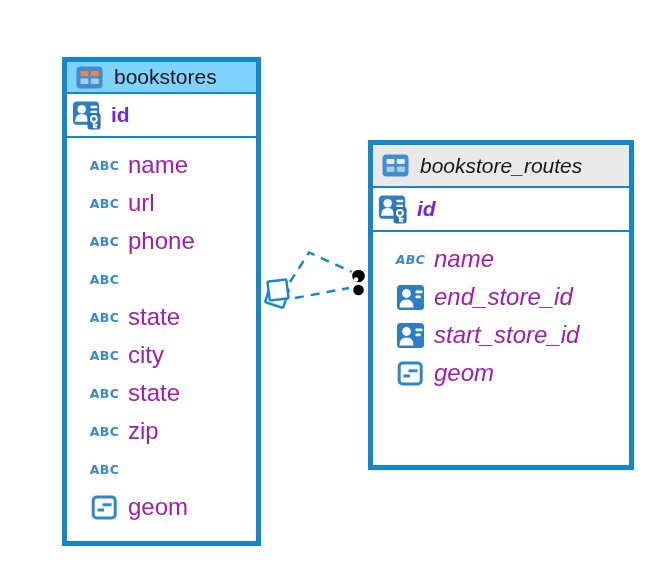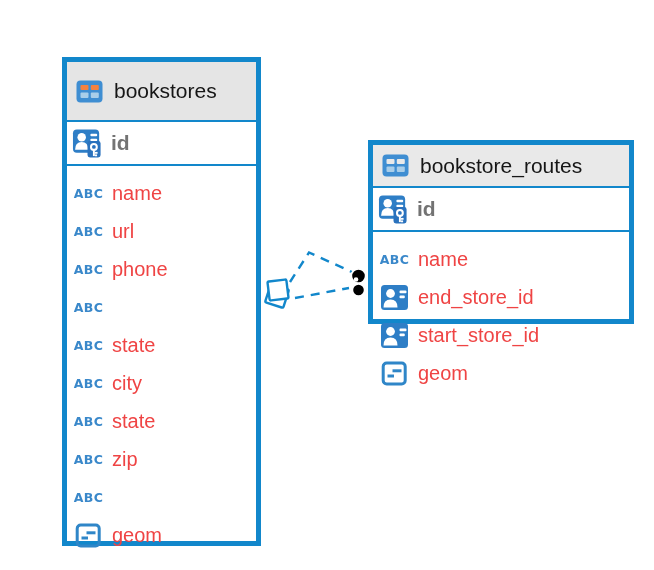--- a/index.html
+++ b/index.html
@@ -13,39 +13,39 @@
   }
   .etable-header{
     display:flex;align-items:center;gap:9px;padding-left:7px;
     border-bottom:2px solid #1287cb;box-sizing:border-box;
   }
   .etable-header .tname{font-size:21px;color:#161616;white-space:nowrap;}
   .pk-row{
     display:flex;align-items:center;gap:8px;padding-left:5px;
     border-bottom:2px solid #1287cb;box-sizing:border-box;background:#fff;
   }
-  .pk-row .col-label{font-weight:bold;font-size:21px;color:#737373;}
+  .pk-row .col-label{font-weight:bold;font-size:21px;color:#6d28d9;}
   .fields{padding-top:8px;}
-  .frow{display:flex;align-items:center;gap:8px;padding-left:6px;height:38px;box-sizing:border-box;}
+  .frow{display:flex;align-items:center;gap:8px;padding-left:22px;height:38px;box-sizing:border-box;}
   .icon-slot{width:31px;min-width:31px;display:flex;align-items:center;justify-content:center;}
-  .col-label{font-size:20px;color:#ef4444;white-space:nowrap;}
+  .col-label{font-size:24px;color:#a21caf;white-space:nowrap;}
   .abc{
     color:#3a88ca;font-weight:bold;font-size:12.5px;letter-spacing:.4px;
     font-family:"DejaVu Sans","Liberation Sans",sans-serif;
   }
   .rel-overlay{position:absolute;left:0;top:0;z-index:5;pointer-events:none;}
   .rel-overlay .hit{pointer-events:all;}
 </style>
 </head>
 <body>
 
 <div class="canvas">
 
   <div class="etable" style="left:62px;top:57px;width:199px;height:489px;--hdr:#f6823f;">
-    <div class="etable-header" style="height:60px;background:#e5e5e5;">
+    <div class="etable-header" style="height:32px;background:#7dd3fc;">
       <span class="icon-slot">
         <svg width="27" height="23" viewBox="0 0 27 23">
           <rect x="0.5" y="0.5" width="26" height="22" rx="4" fill="#3f8ed2"></rect>
           <rect x="4.5" y="5" width="8" height="5" rx="1" style="fill:var(--hdr)"></rect>
           <rect x="14.8" y="5" width="8" height="5" rx="1" style="fill:var(--hdr)"></rect>
           <rect x="4.5" y="12.5" width="8" height="5.5" rx="1" fill="#a9cee9"></rect>
           <rect x="14.8" y="12.5" width="8" height="5.5" rx="1" fill="#a9cee9"></rect>
         </svg>
       </span>
       <span class="tname">bookstores</span>
@@ -110,21 +110,21 @@
             <rect x="2.2" y="3" width="22" height="21" rx="3.5" fill="none" stroke="#2f86c8" stroke-width="3"></rect>
             <line x1="11.5" y1="10.8" x2="20.5" y2="10.8" stroke="#2f86c8" stroke-width="3"></line>
             <line x1="6.5" y1="16" x2="13" y2="16" stroke="#2f86c8" stroke-width="3"></line>
           </svg>
         </span>
         <span class="col-label">geom</span>
       </div>
     </div>
   </div>
 
-  <div class="etable" style="left:368px;top:140px;width:266px;height:184px;--hdr:#e9e9e9;">
+  <div class="etable" style="left:368px;top:140px;width:266px;height:330px;font-style:italic;--hdr:#e9e9e9;">
     <div class="etable-header" style="height:43px;background:#e9e9e9;">
       <span class="icon-slot">
         <svg width="27" height="23" viewBox="0 0 27 23">
           <rect x="0.5" y="0.5" width="26" height="22" rx="4" fill="#3f8ed2"></rect>
           <rect x="4.5" y="5" width="8" height="5" rx="1" style="fill:var(--hdr)"></rect>
           <rect x="14.8" y="5" width="8" height="5" rx="1" style="fill:var(--hdr)"></rect>
           <rect x="4.5" y="12.5" width="8" height="5.5" rx="1" fill="#a9cee9"></rect>
           <rect x="14.8" y="12.5" width="8" height="5.5" rx="1" fill="#a9cee9"></rect>
         </svg>
       </span>

